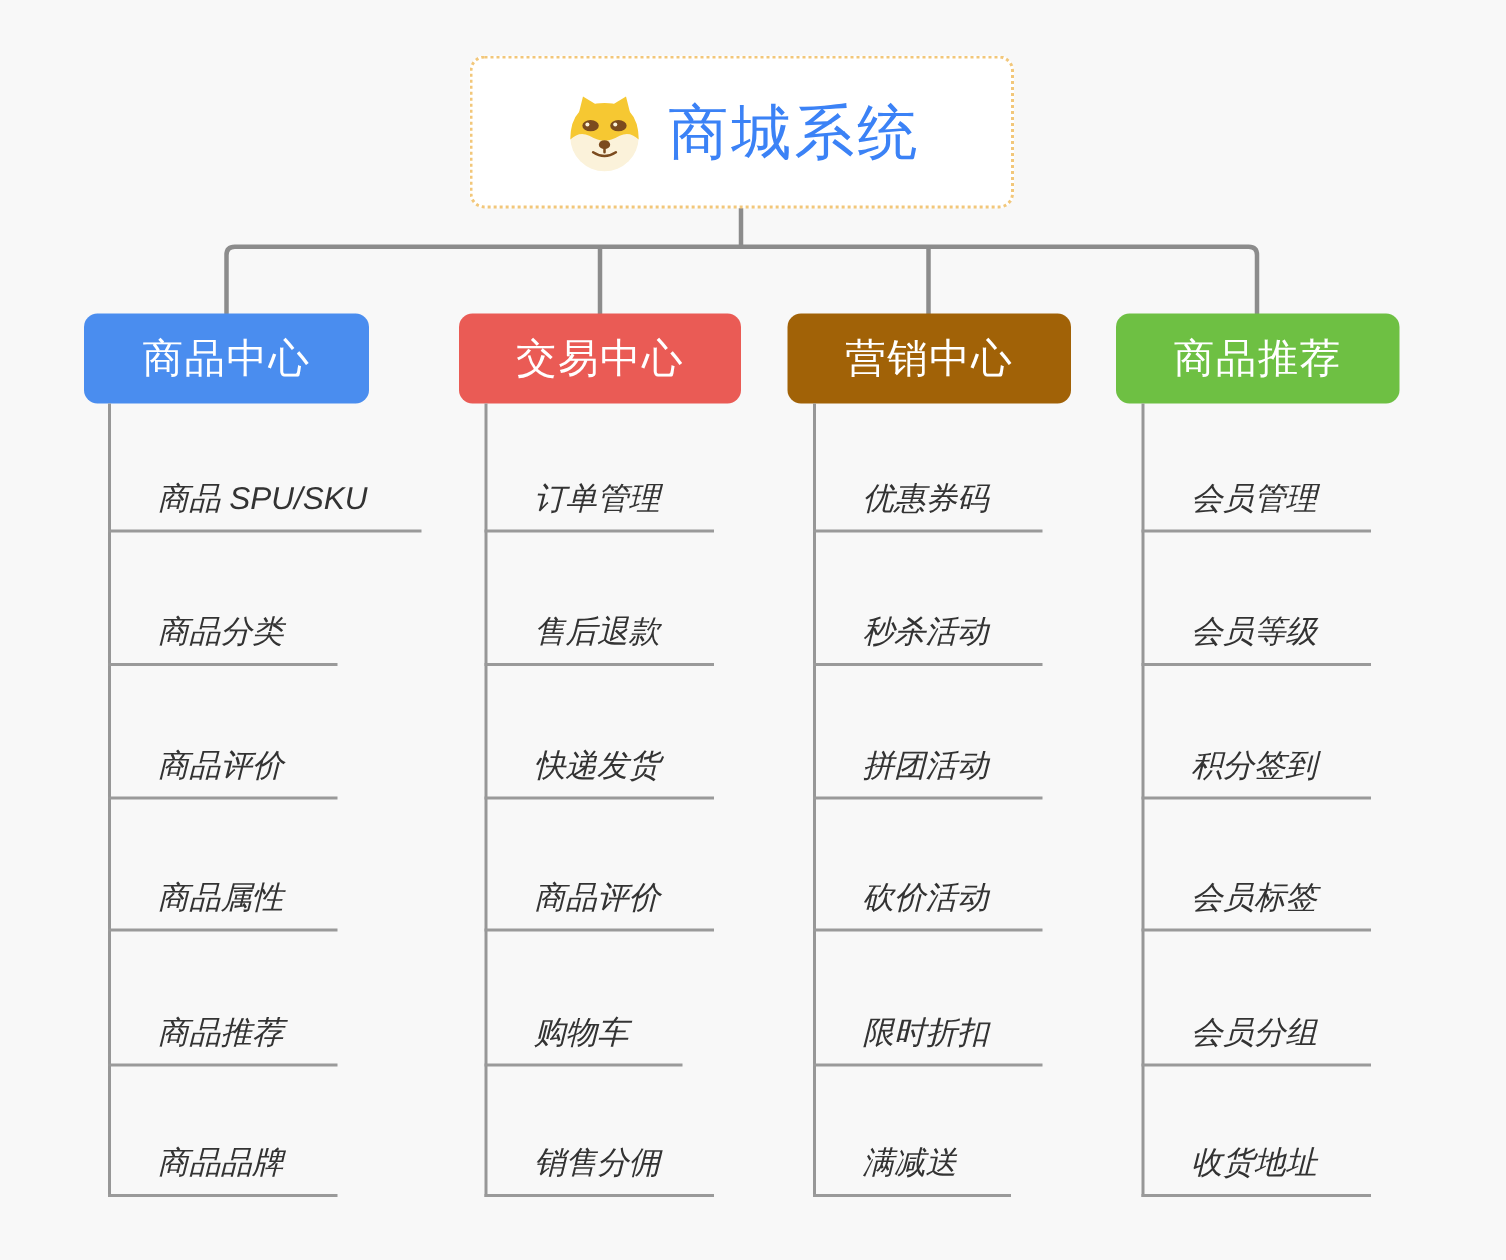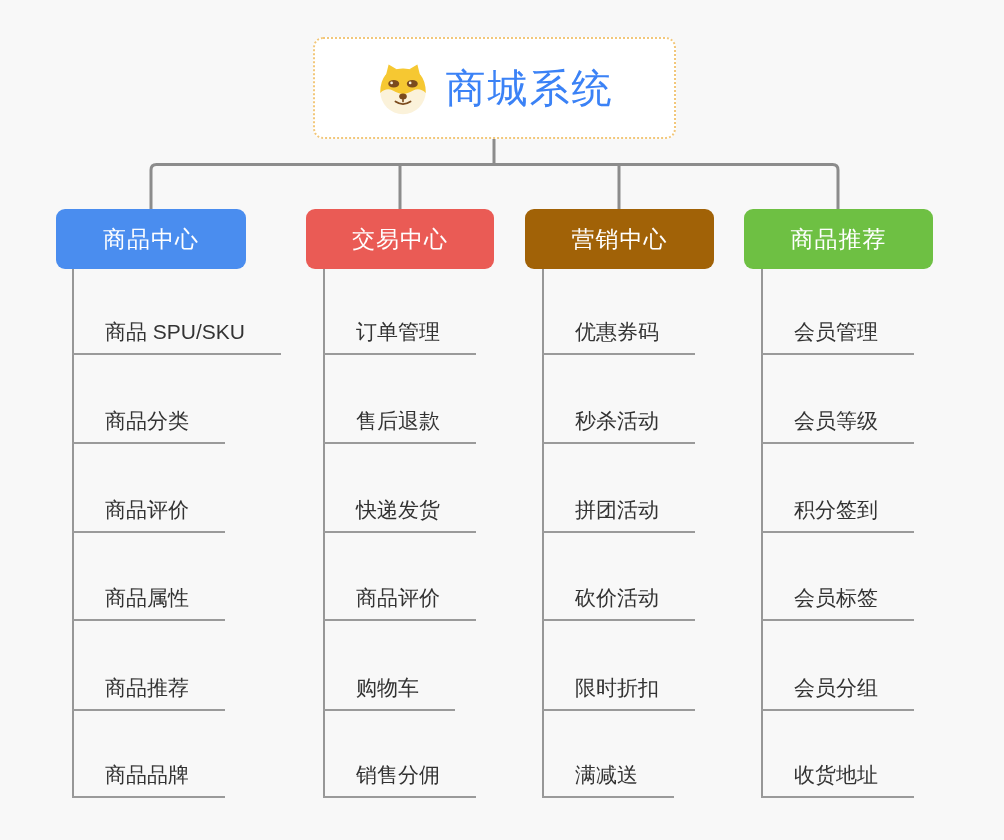--- a/index.html
+++ b/index.html
@@ -18,33 +18,33 @@
     display:flex;align-items:center;justify-content:center;gap:16px;
     box-sizing:border-box;cursor:pointer;
   }
   .root-title{font-size:40px;color:#3b82f6;letter-spacing:2px;}
   .doge{width:54px;height:54px;display:inline-block;}
 
   
   .cat{
     position:absolute;top:209px;height:60px;border-radius:9px;
     display:flex;align-items:center;justify-content:center;
-    color:#FFFFFF;font-size:23px;letter-spacing:1px;cursor:pointer;
+    color:#FFFFFF;font-size:27px;letter-spacing:1px;cursor:pointer;
   }
 
   
   .spine{position:absolute;width:2px;background:#979797;}
 
   
   .item{
     position:absolute;height:41px;box-sizing:border-box;
     display:flex;align-items:flex-end;
     padding:0 36px 7px 33px;
     border-bottom:2px solid #9A9A9A;
-    font-size:21px;color:#333333;white-space:nowrap;cursor:pointer;
+    font-size:21px;color:#333333;white-space:nowrap;cursor:pointer;font-style:italic;
   }
 </style>
 </head>
 <body>
 
 <div class="canvas">
 
   <svg class="connectors" width="1004" height="840">
     <g stroke="#8C8C8C" stroke-width="3" fill="none" stroke-linecap="round">
       <path d="M494 139 L494 164"></path>

